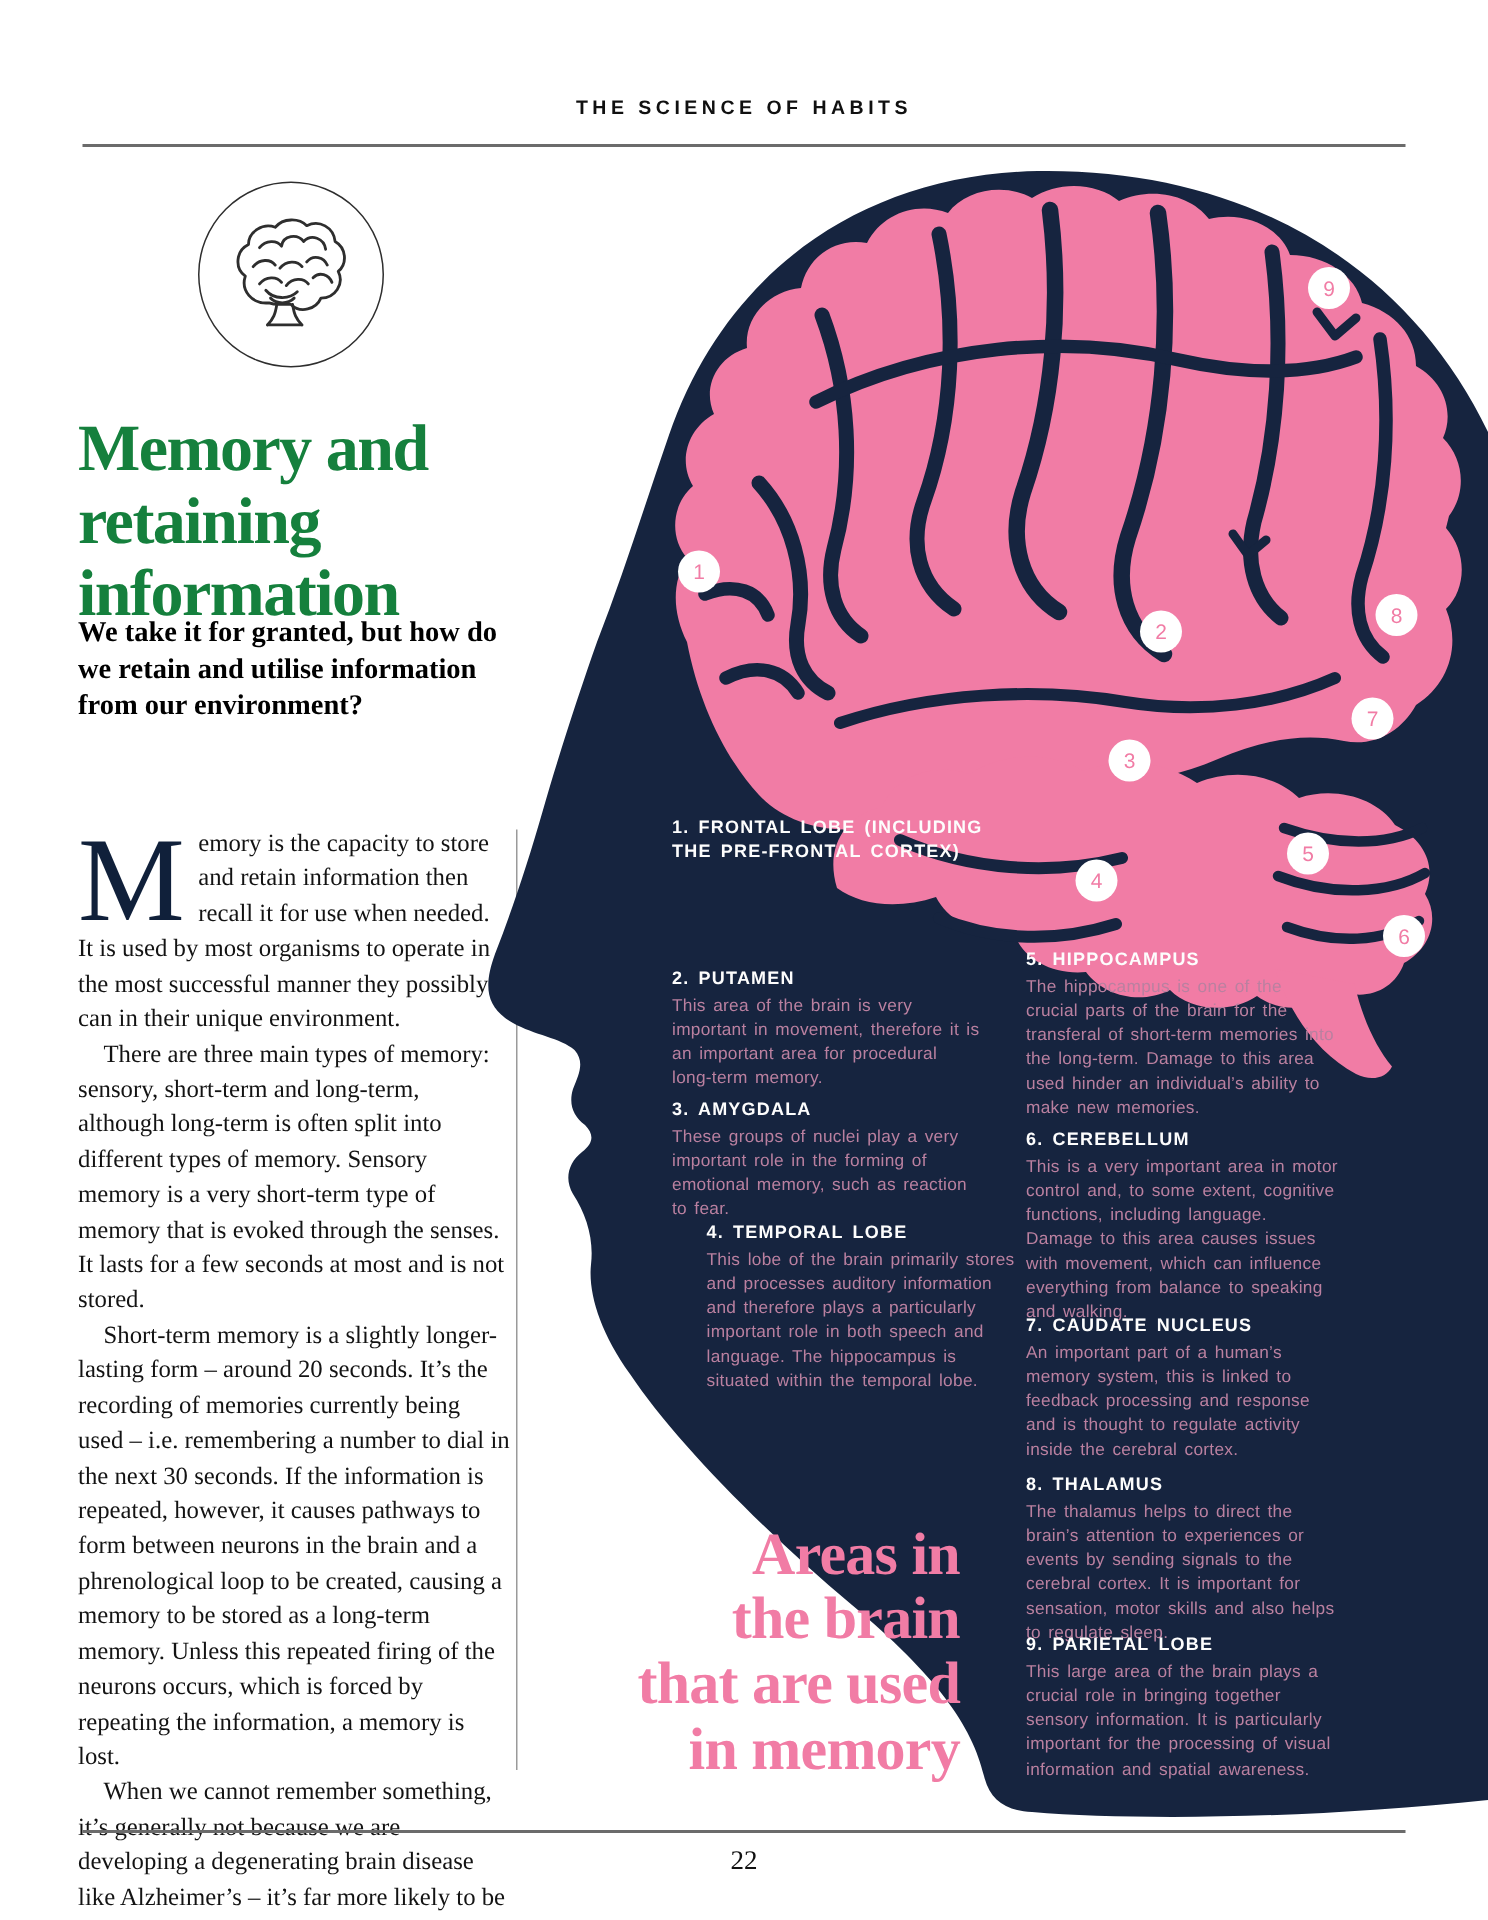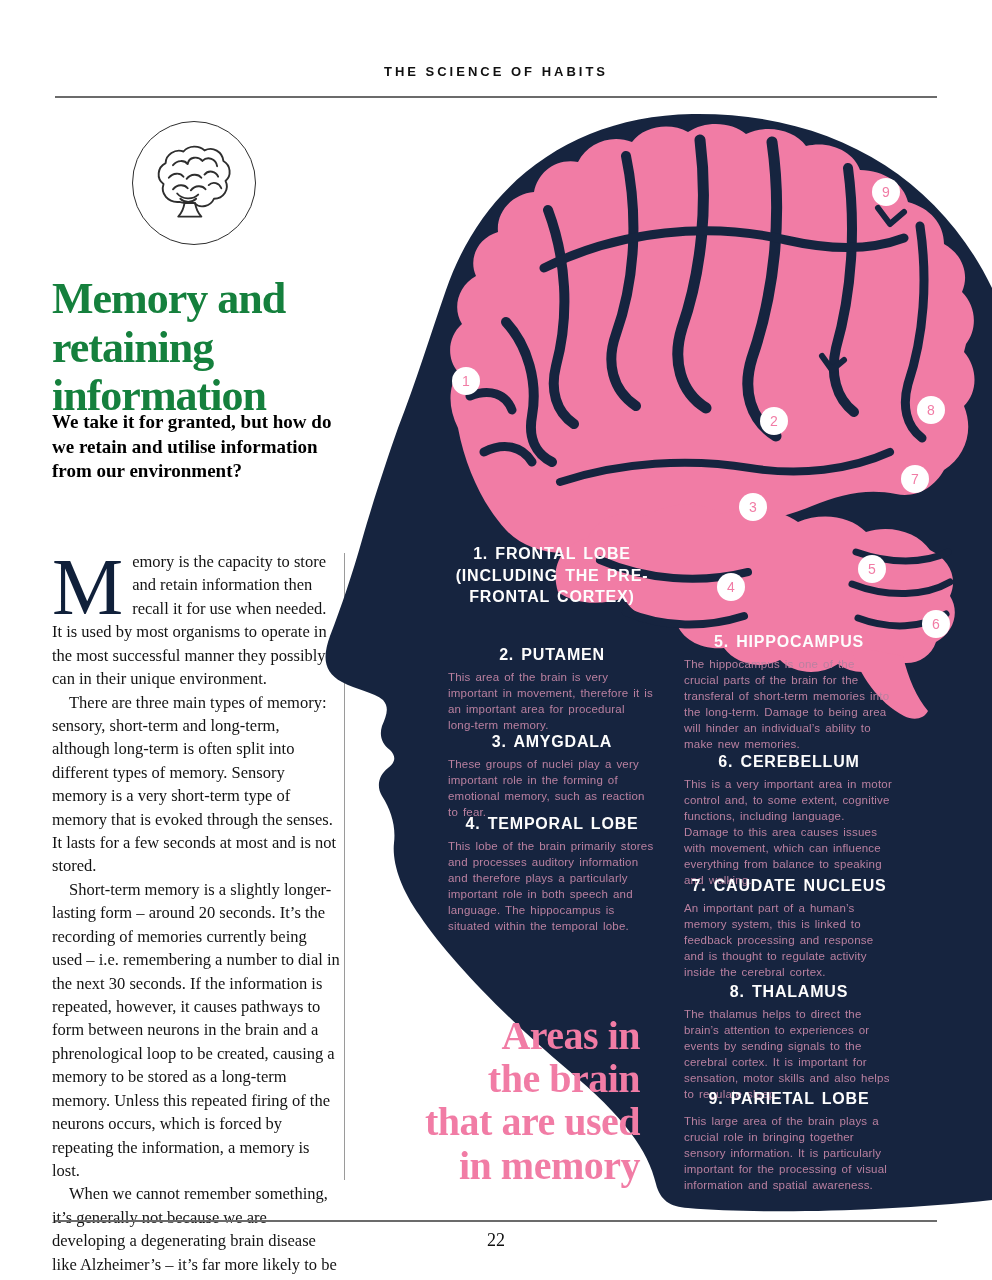--- a/index.html
+++ b/index.html
@@ -40,22 +40,22 @@
     float:left; font-family:"Liberation Serif", serif; font-size:80px;
     line-height:0.76; padding:7px 9px 0 0; color:#10203a;
   }
   .column-rule { position:absolute; left:344px; top:553px; width:1px; height:627px; background:#9a9a9a; }
   
   .head-svg { position:absolute; left:0; top:0; }
   .annotation { position:absolute; color:#BA80A0; font-size:11.5px; line-height:1.4; letter-spacing:0.2px; word-spacing:1.5px; }
   .annotation.left  { width:208px; }
   .annotation.right { width:210px; }
   .annotation h4 {
-    margin:0 0 3px 0; color:#fdfdfd; font-size:16px; line-height:1.35;
-    letter-spacing:0.8px; font-weight:bold; word-spacing:2px;text-align:center;
+    margin:0 0 3px 0; color:#fdfdfd; font-size:12px; line-height:1.35;
+    letter-spacing:0.8px; font-weight:bold; word-spacing:2px;
   }
   .annotation p { margin:0; }
   .marker {
     position:absolute; width:28px; height:28px; margin:-14px 0 0 -14px;
     border-radius:50%; background:#ffffff; color:#F17CA5;
     font-size:14px; line-height:28px; text-align:center;
   }
   .caption {
     position:absolute; left:352px; top:1014px; width:288px; text-align:right;
     font-family:"Liberation Serif", serif; font-weight:bold;
@@ -198,28 +198,28 @@
     <h4>1. FRONTAL LOBE (INCLUDING THE PRE-FRONTAL CORTEX)</h4>
   </div>
   <div class="annotation left" style="left:448px; top:644px">
     <h4>2. PUTAMEN</h4>
     <p>This area of the brain is very important in movement, therefore it is an important area for procedural long-term memory.</p>
   </div>
   <div class="annotation left" style="left:448px; top:731px">
     <h4>3. AMYGDALA</h4>
     <p>These groups of nuclei play a very important role in the forming of emotional memory, such as reaction to fear.</p>
   </div>
-  <div class="annotation left" style="left:448px; top:813px">
+  <div class="annotation left" style="left:471px; top:813px">
     <h4>4. TEMPORAL LOBE</h4>
     <p>This lobe of the brain primarily stores and processes auditory information and therefore plays a particularly important role in both speech and language. The hippocampus is situated within the temporal lobe.</p>
   </div>
 
   <div class="annotation right" style="left:684px; top:631px">
     <h4>5. HIPPOCAMPUS</h4>
-    <p>The hippocampus is one of the crucial parts of the brain for the transferal of short-term memories into the long-term. Damage to being area will hinder an individual’s ability to make new memories.</p>
+    <p>The hippocampus is one of the crucial parts of the brain for the transferal of short-term memories into the long-term. Damage to this area used hinder an individual’s ability to make new memories.</p>
   </div>
   <div class="annotation right" style="left:684px; top:751px">
     <h4>6. CEREBELLUM</h4>
     <p>This is a very important area in motor control and, to some extent, cognitive functions, including language. Damage to this area causes issues with movement, which can influence everything from balance to speaking and walking.</p>
   </div>
   <div class="annotation right" style="left:684px; top:875px">
     <h4>7. CAUDATE NUCLEUS</h4>
     <p>An important part of a human’s memory system, this is linked to feedback processing and response and is thought to regulate activity inside the cerebral cortex.</p>
   </div>
   <div class="annotation right" style="left:684px; top:981px">

